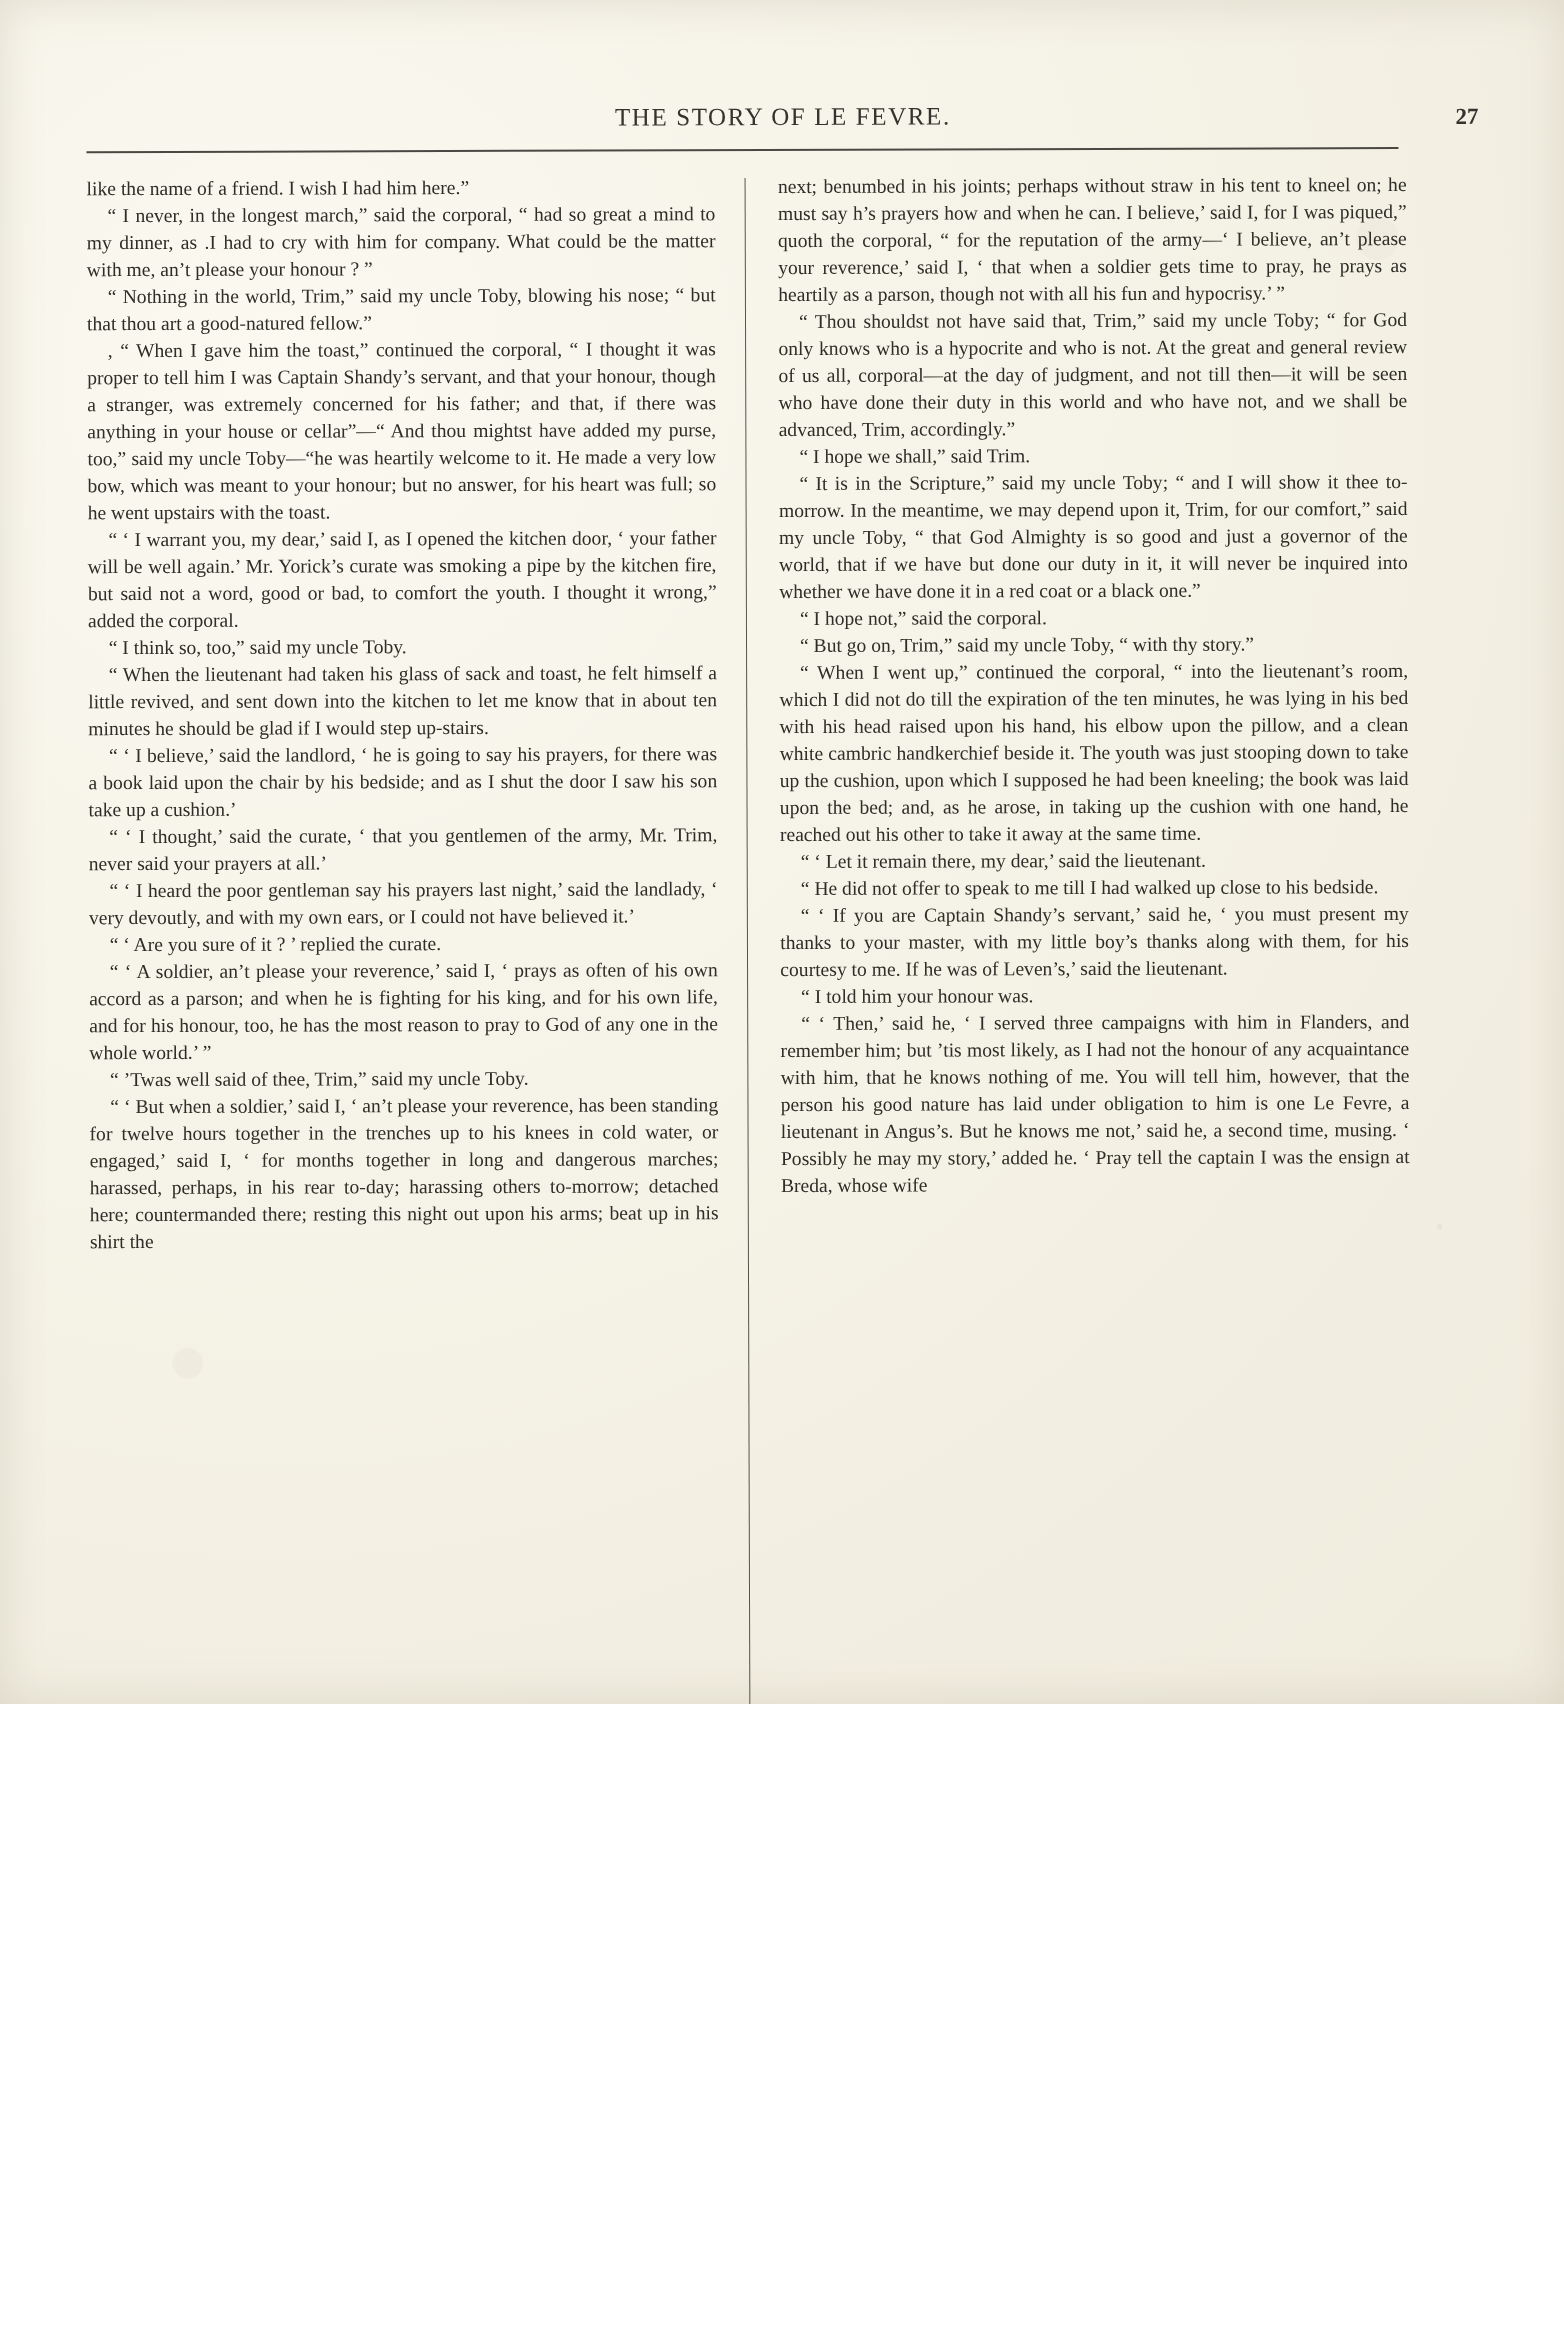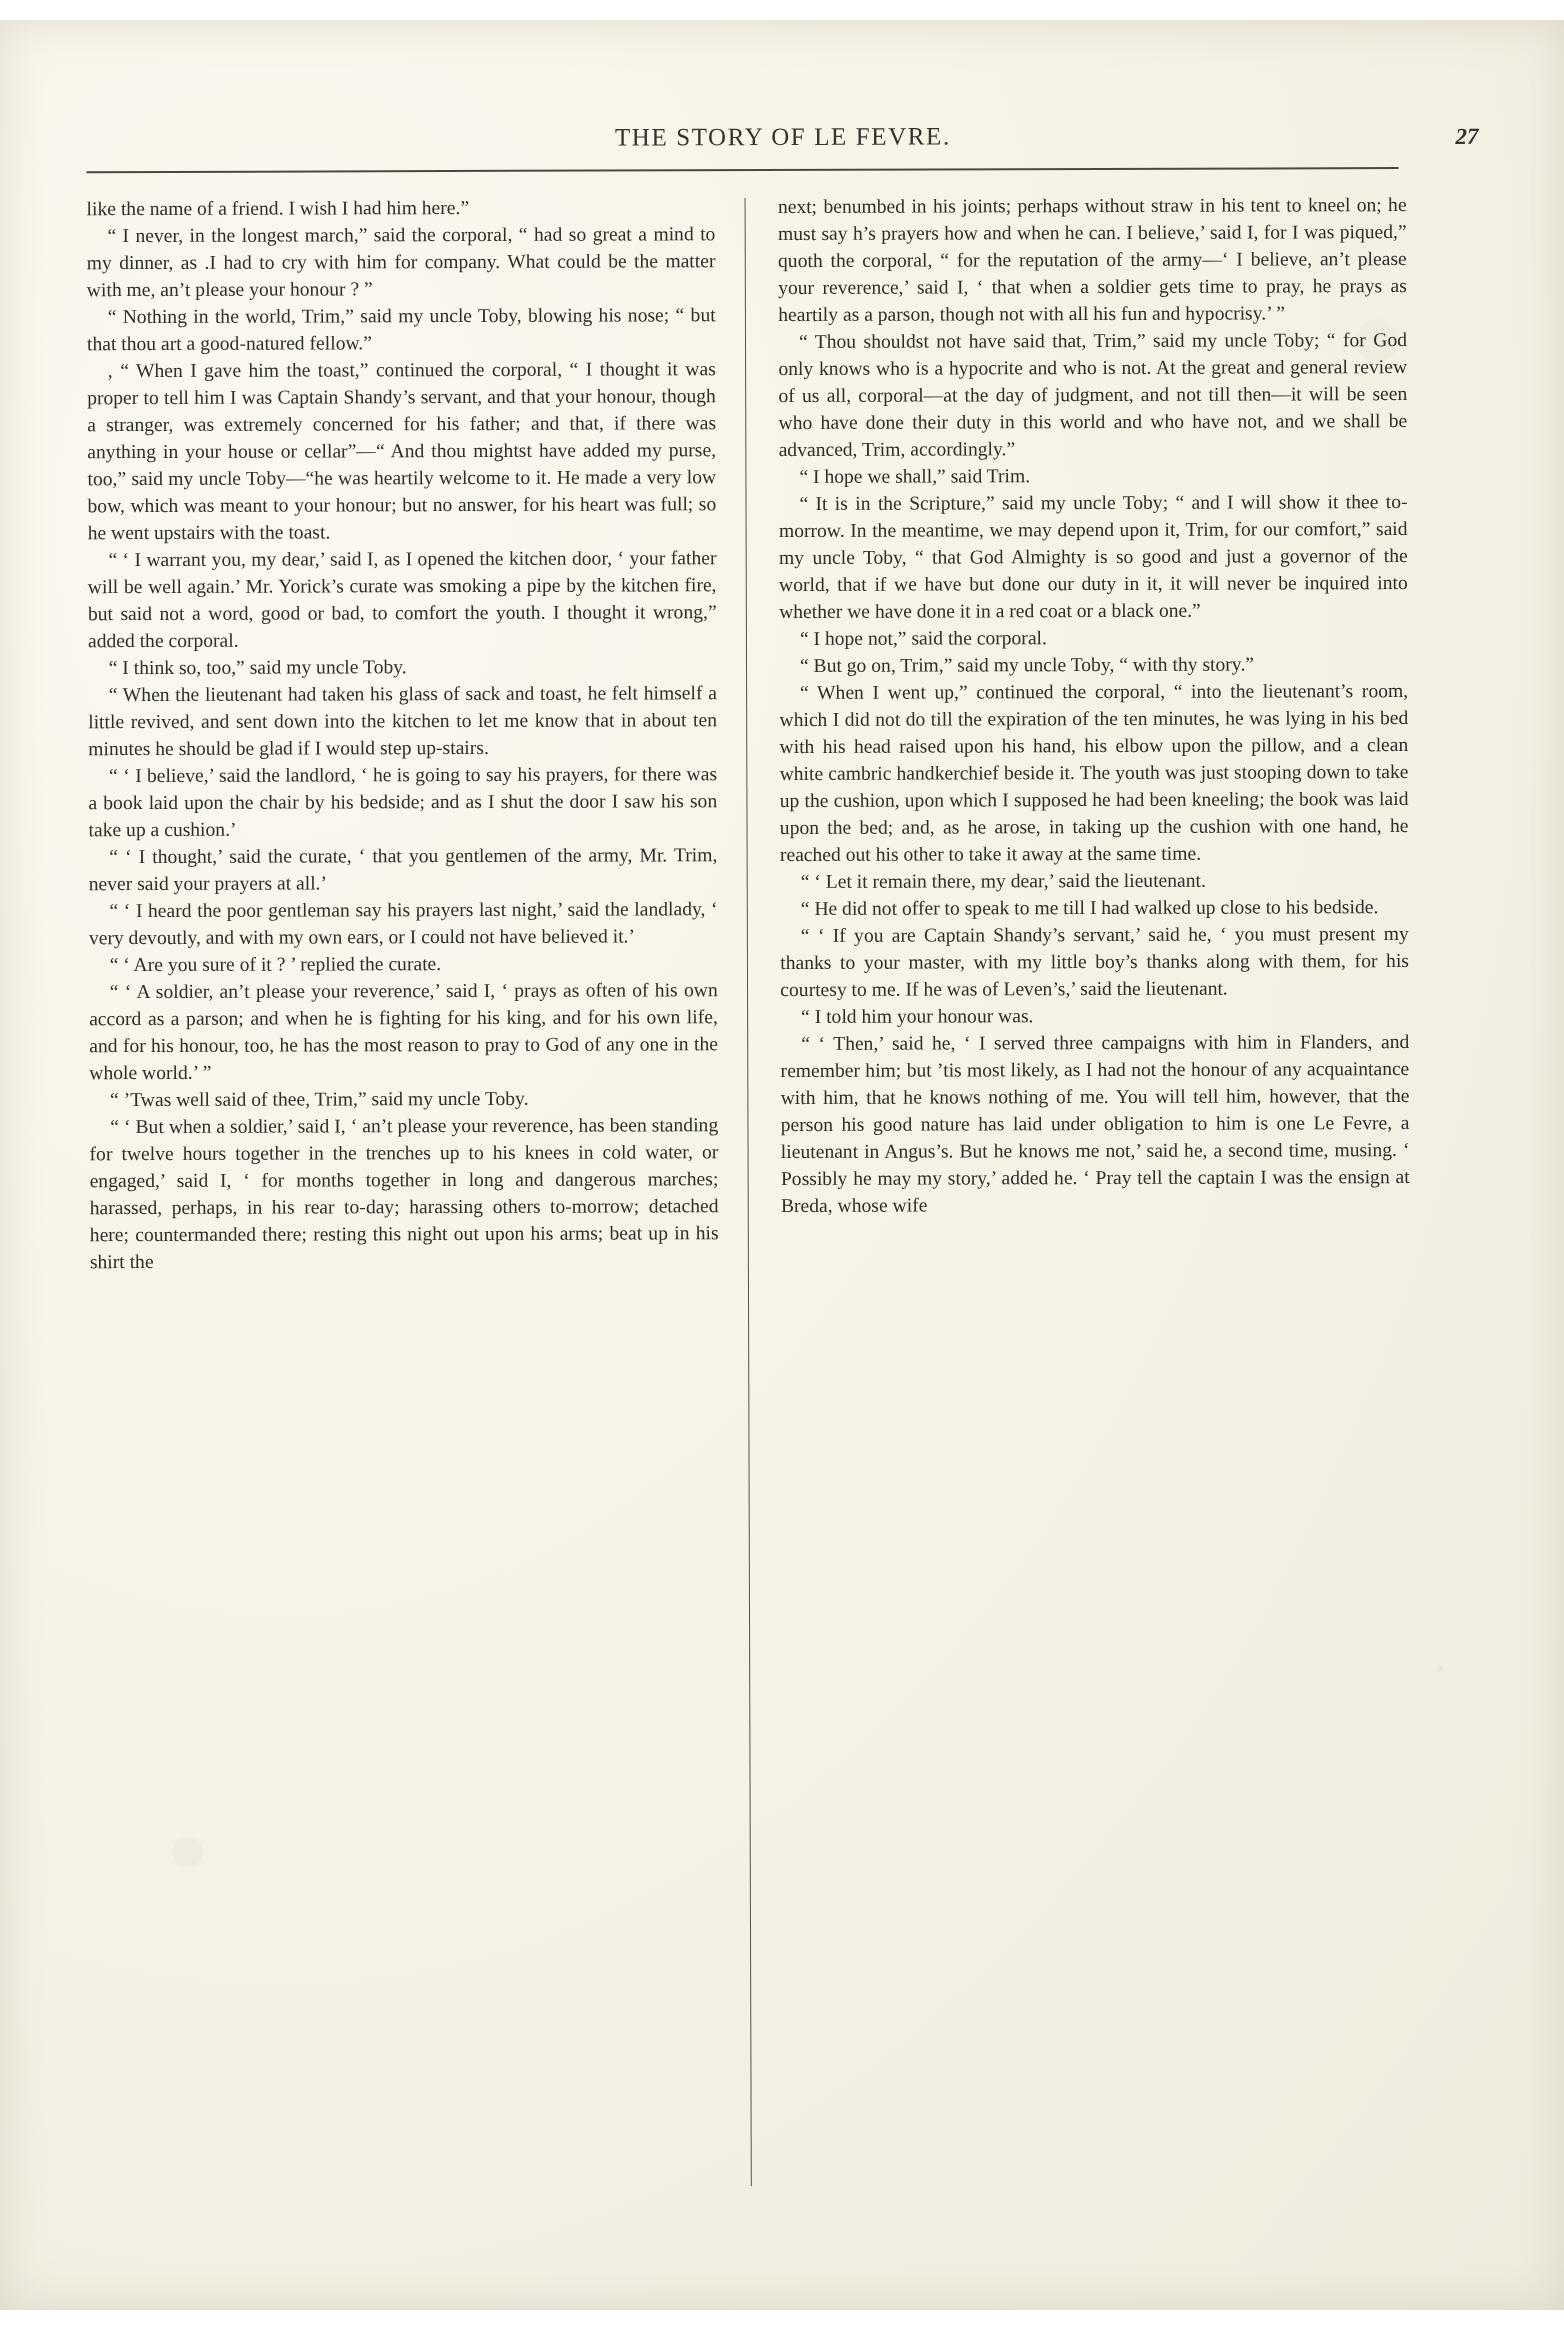--- a/index.html
+++ b/index.html
@@ -9,26 +9,25 @@
   }
   body {
     width: 1565px;
     height: 2330px;
     font-family: "Liberation Serif", serif;
     color: #2b2b28;
   }
   .page {
     position: relative;
     width: 1565px;
-    height: 2290px;
+    height: 1704px;
     background: #f6f4ea;
     background-image:
       radial-gradient(ellipse at 18% 22%, #fbf9f0 0%, #f4f1e5 55%, #efebdd 100%);
     overflow: hidden;
-    margin-top: 20px;
   }
   
   .page::before {
     content: "";
     position: absolute;
     inset: 0;
     pointer-events: none;
     background:
       radial-gradient(circle at 6% 46%, rgba(160,150,120,0.10) 0 2.4px, transparent 3.2px),
       radial-gradient(circle at 92% 72%, rgba(160,150,120,0.10) 0 2.4px, transparent 3.2px),
@@ -51,21 +50,20 @@
     text-transform: uppercase;
     white-space: nowrap;
   }
   .page-number {
     position: absolute;
     right: 0;
     top: 3.2px;
     font-size: 23px;
     font-weight: bold;
     color: #34332d;
-    font-style: italic;
   }
   .rule {
     position: absolute;
     top: 149px;
     left: 86px;
     width: 1312px;
     height: 1.6px;
     background: #4a4842;
   }
   .columns {

